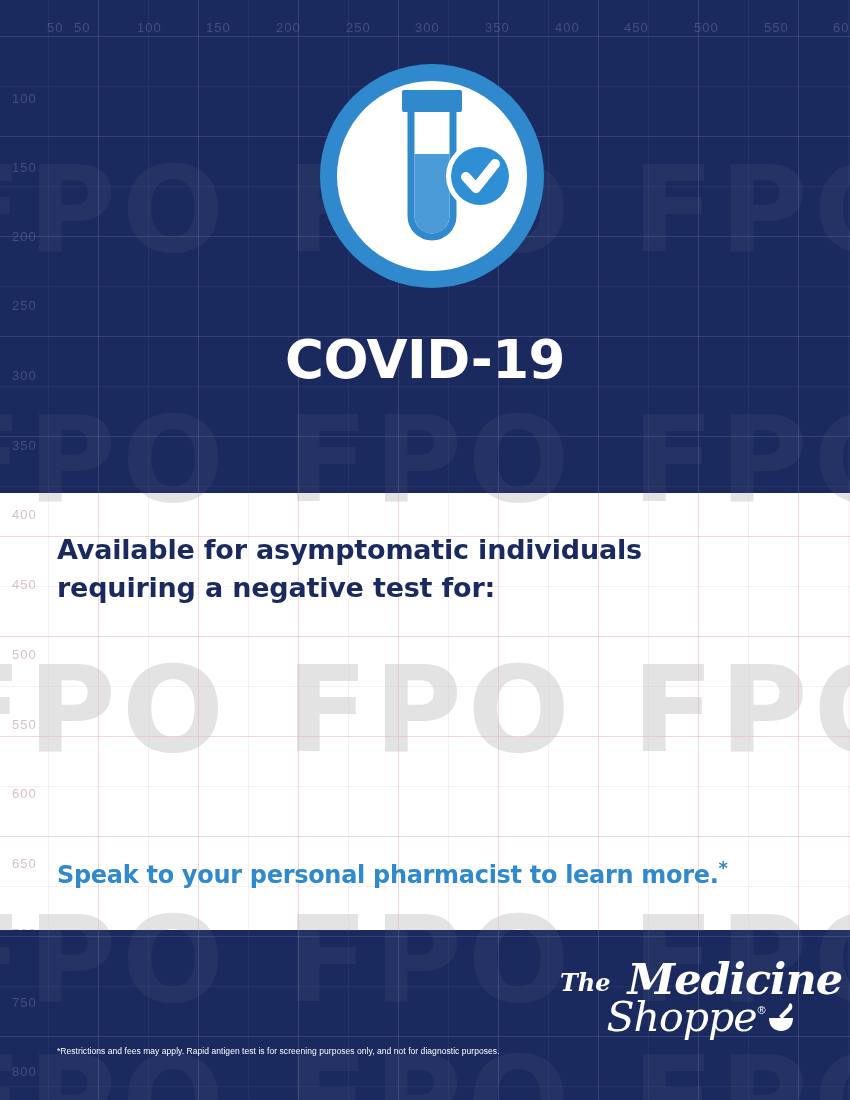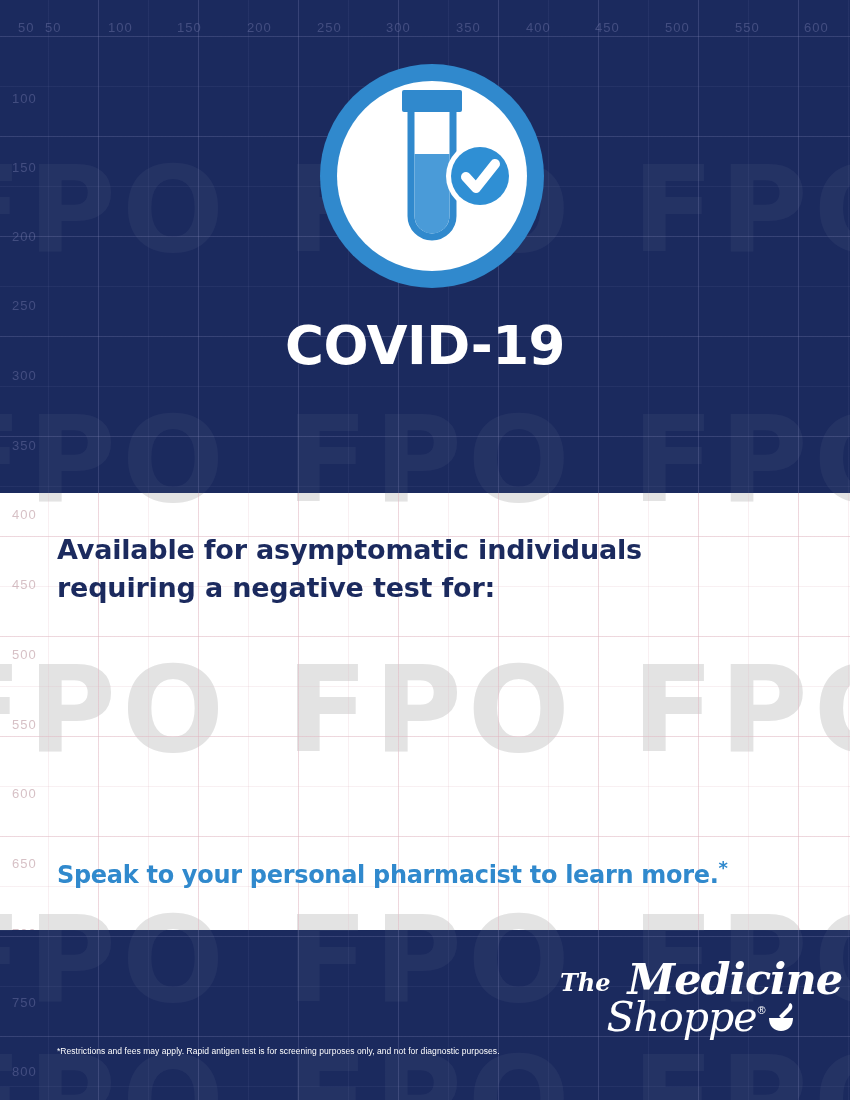--- a/index.html
+++ b/index.html
@@ -73,21 +73,21 @@
   
   .ruler {
     position: absolute;
     pointer-events: none;
     font-family: "Liberation Sans", sans-serif;
     font-size: 13px;
     color: rgba(180,140,150,0.55);
     letter-spacing: 1px;
   }
   .ruler-top { top: 20px; left: 0; width: 850px; height: 18px; }
-  .ruler-top .tick { position: absolute; top: 0; }
+  .ruler-top .tick { position: absolute; top: 0; margin-left: 29px; }
   .ruler-left { top: 0; left: 12px; width: 44px; height: 1100px; }
   .ruler-left .tick { position: absolute; left: 0; }
 
   
   .band-top {
     position: absolute;
     left: 0; top: 0;
     width: 850px; height: 493px;
     background: #1b2a5e;
     overflow: hidden;
@@ -132,21 +132,21 @@
   .hero-icon {
     position: absolute;
     left: 314px; top: 58px;
     width: 236px; height: 236px;
     z-index: 5;
   }
 
   
   .title-block {
     position: absolute;
-    left: 0; top: 318px;
+    left: 0; top: 332px;
     width: 850px;
     text-align: center;
     z-index: 5;
   }
   .title-line1 {
     font-family: "DejaVu Sans", sans-serif;
     font-size: 53px;
     font-weight: 700;
     color: #ffffff;
     line-height: 1.04;

